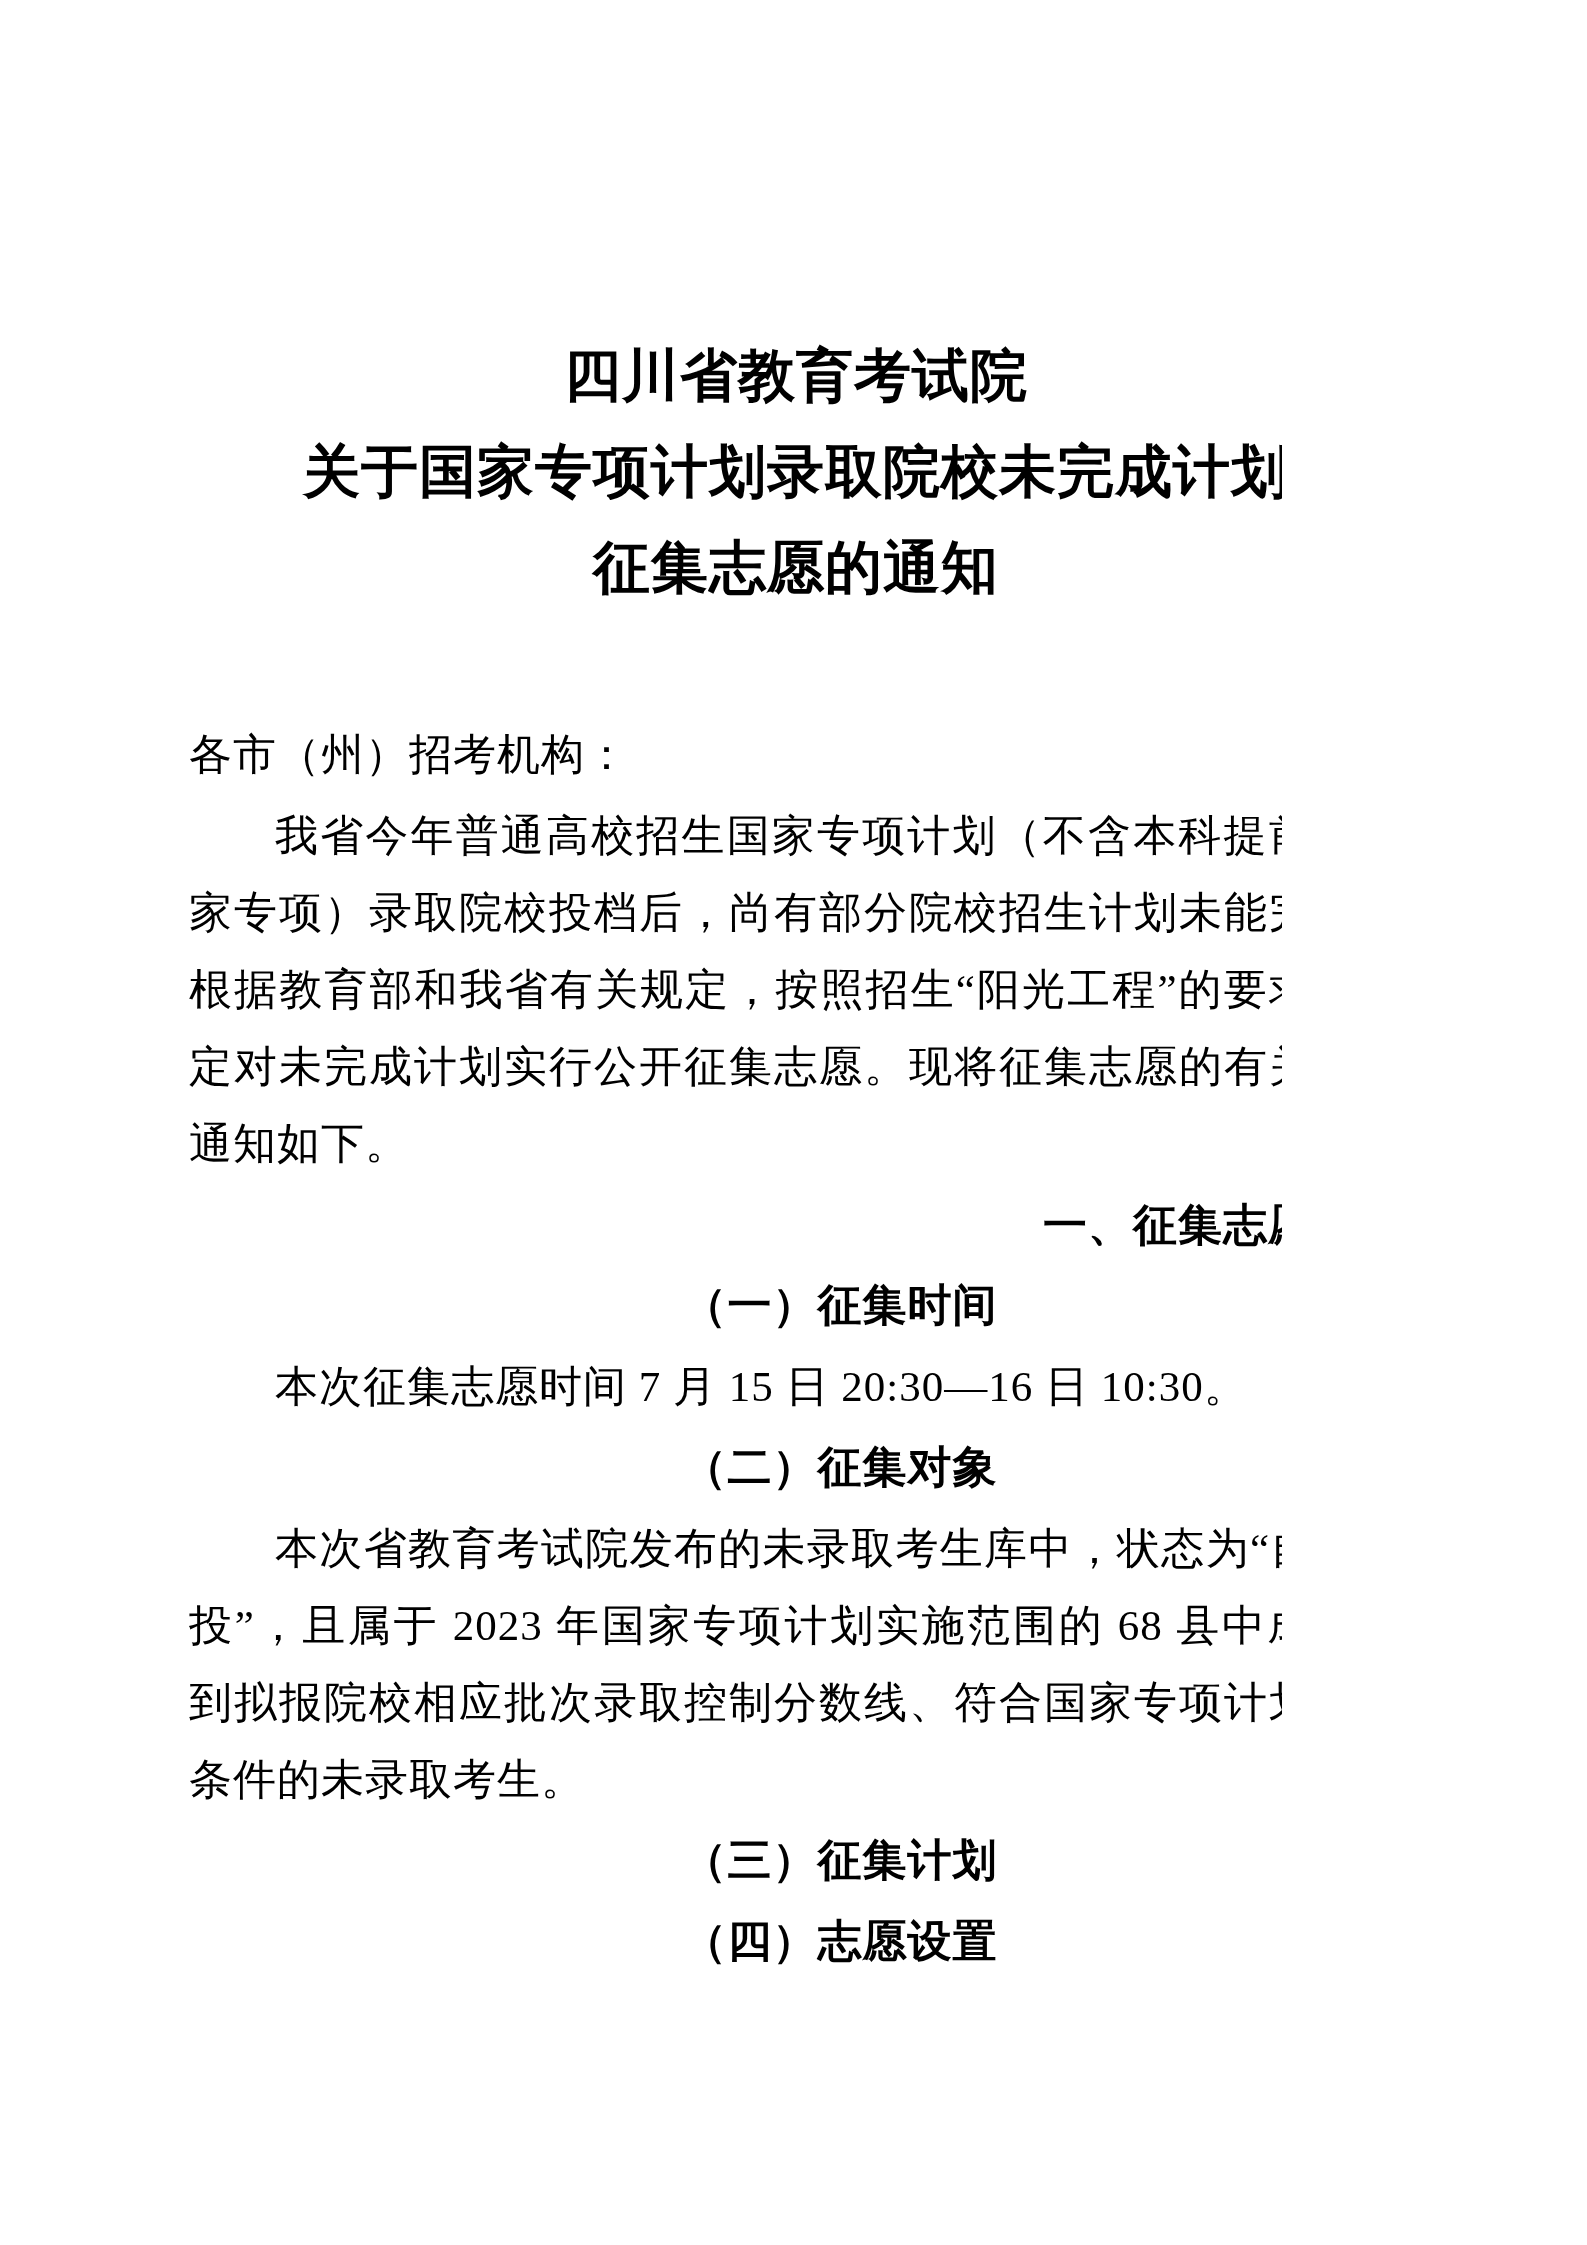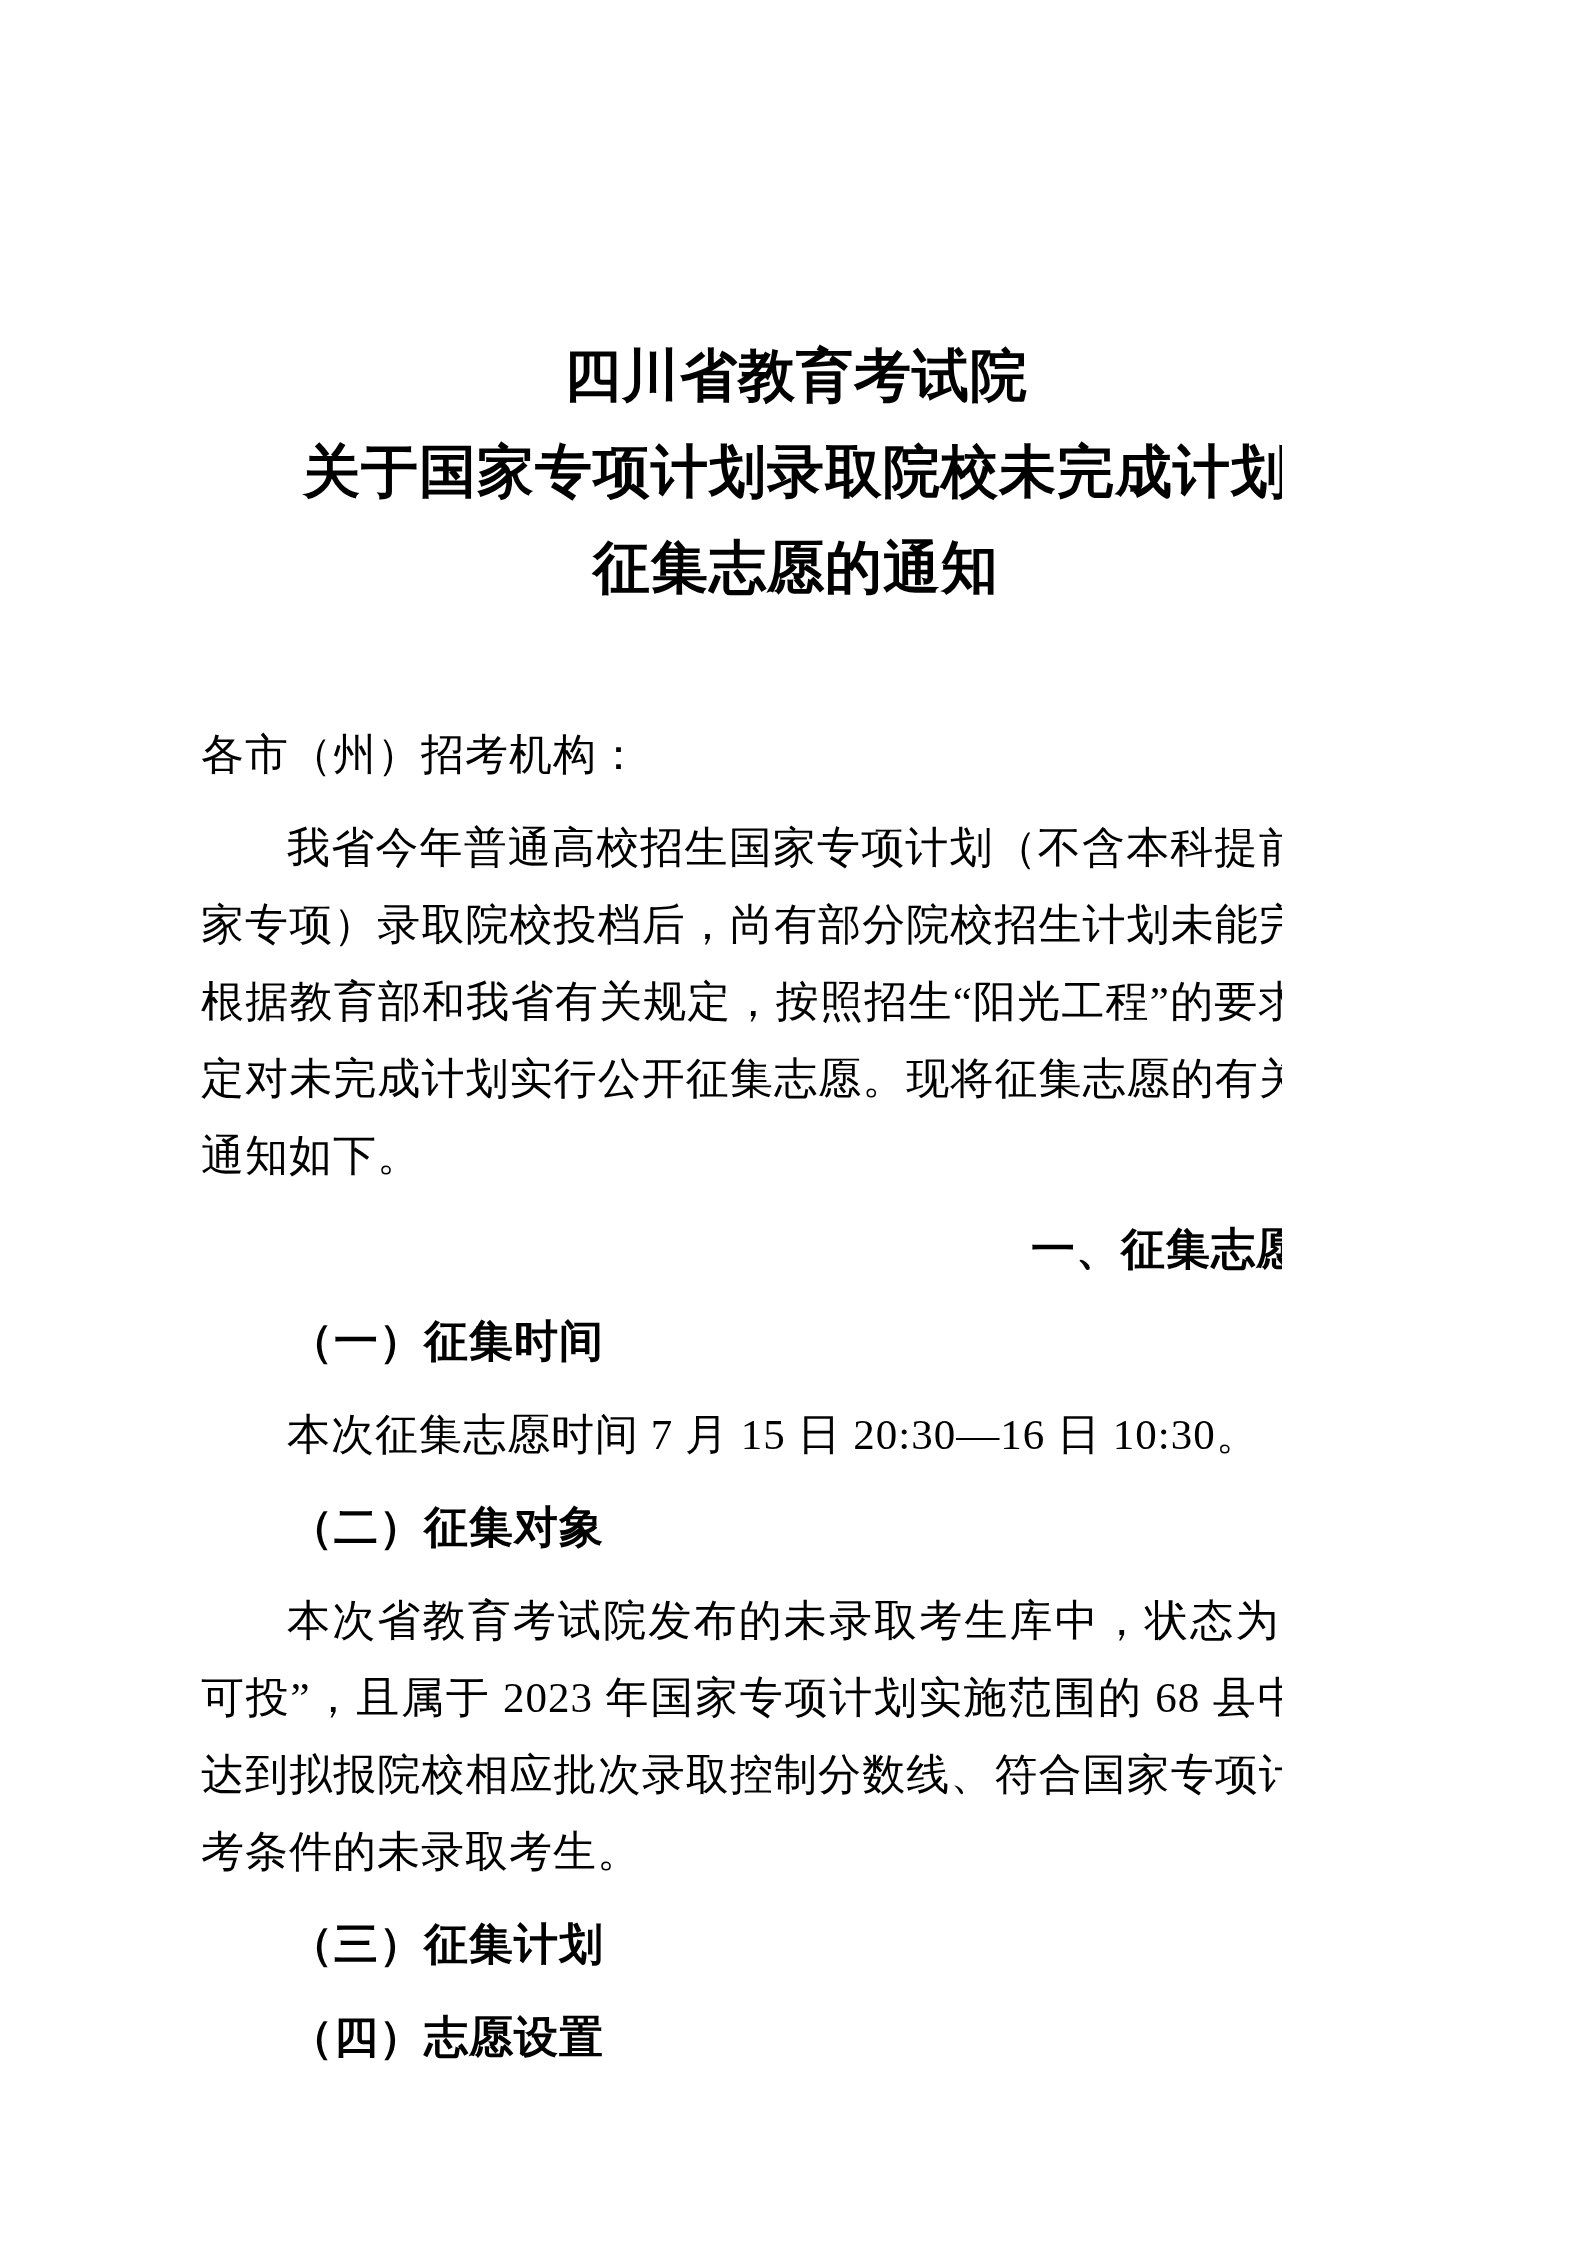--- a/index.html
+++ b/index.html
@@ -35,41 +35,41 @@
   }
   .body-flow {
     margin-top: 100px;
     font-family: "Liberation Serif", "DejaVu Serif", serif;
     font-size: 43px;
     line-height: 77px;
     text-align: justify;
     letter-spacing: 1px;
   }
   .body-flow p {
-    margin: 16px;
+    margin: 4px;
     padding: 0;
   }
   .salutation {
     text-indent: 0;
   }
   .para {
     text-indent: 2em;
   }
   .h-section {
     font-family: "Liberation Sans", "DejaVu Sans", sans-serif;
     font-weight: bold;
     font-size: 44px;
     text-indent: 2em;
     text-align: right;
   }
   .h-sub {
     font-weight: bold;
     font-size: 44px;
     text-indent: 2em;
-    text-align: left;
+    text-align: center;
   }
 </style>
 </head>
 <body>
 
 <div class="page">
   <div class="content">
 
     <div class="doc-title">
       <span class="t-line">四川省教育考试院</span>

